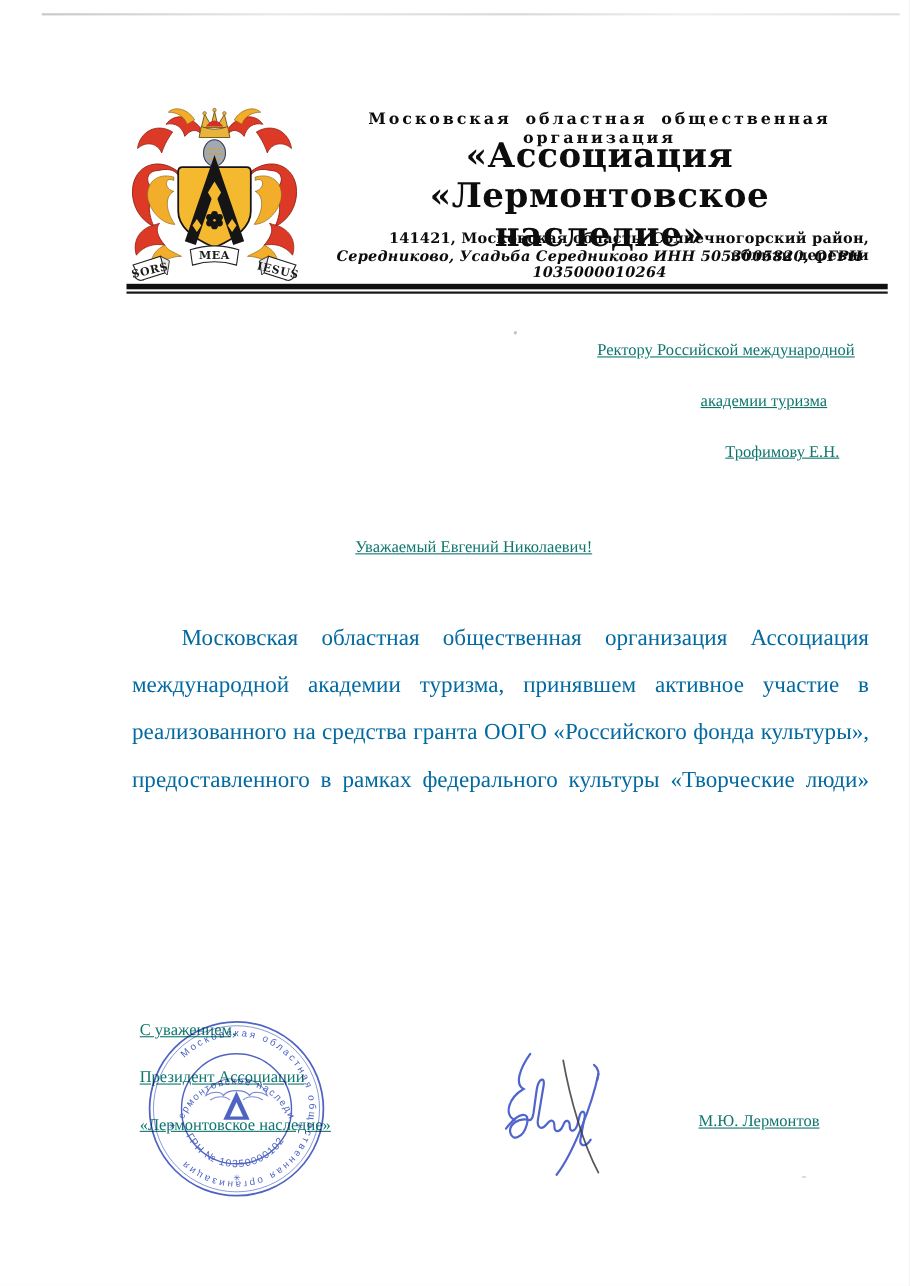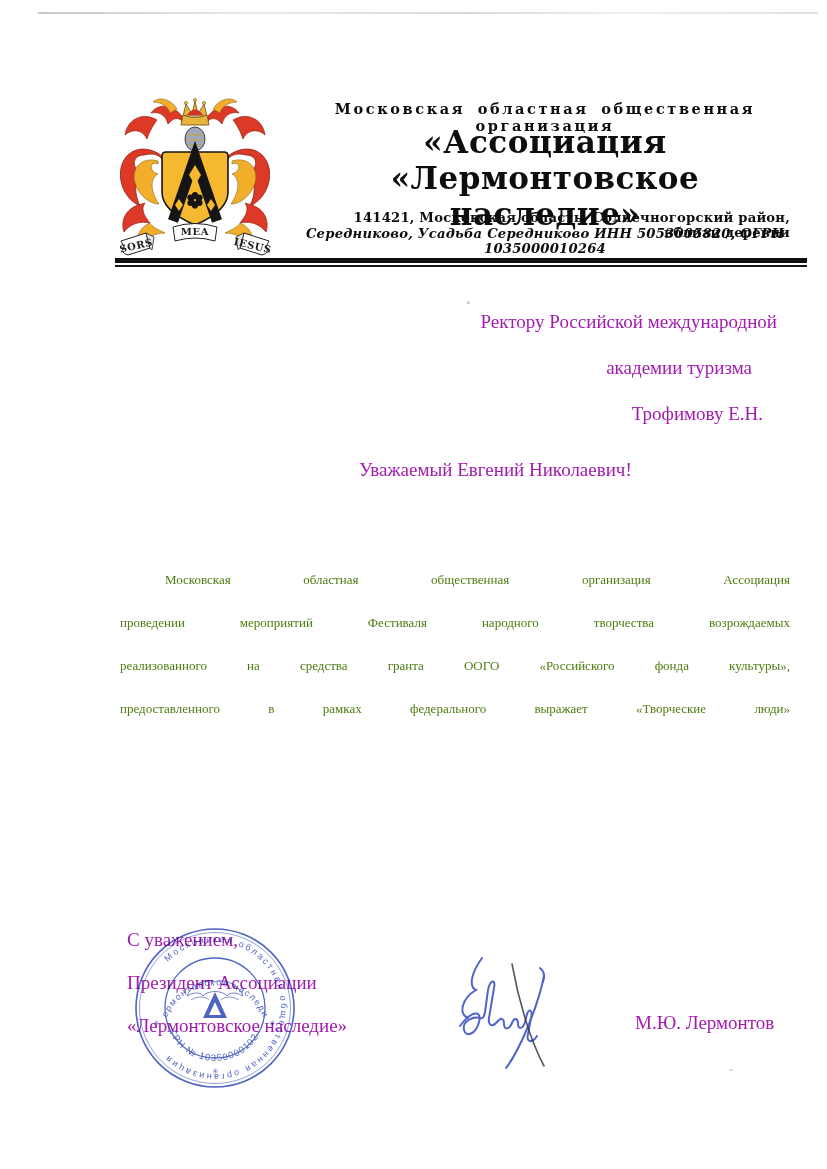--- a/index.html
+++ b/index.html
@@ -26,28 +26,28 @@
   .lh-orgtype{top:100px;font-size:14.5px;letter-spacing:2.6px;word-spacing:5px;}
   .lh-title1{top:124px;font-size:31px;letter-spacing:.5px;text-align:center;}
   .lh-title2{top:160px;font-size:31px;letter-spacing:.5px;}
   .lh-addr1{top:210px;font-size:13.2px;letter-spacing:.2px;text-align:right;}
   .lh-addr2{top:226px;font-size:13.2px;letter-spacing:.2px;font-style:italic;}
   .lh-addr3{top:242px;font-size:13.2px;letter-spacing:.2px;}
   .lh-addr3 .gap{display:inline-block;width:22px;}
   .rule-thick{left:115px;top:258px;width:692px;height:5px;background:#101010;}
   .rule-thin {left:115px;top:265px;width:692px;height:2px;background:#161616;}
   
-  .doc-line{font-size:19px;white-space:nowrap;color:#a21caf;}
+  .doc-line{font-size:15px;white-space:nowrap;color:#0f766e;text-decoration:underline;}
   .recipient-1{top:311px;right:50px;}
   .recipient-2{top:357px;right:75px;}
   .recipient-3{top:403px;right:64px;}
-  .salutation{top:459px;left:323px;margin-left:36px;}
+  .salutation{top:490px;left:323px;}
   .body-par{left:120px;top:558px;width:670px;}
   .body-line{
-    font-size:13px;line-height:43px;height:43px;color:#4d7c0f;
+    font-size:21px;line-height:43px;height:43px;color:#0369a1;
     text-align:justify;text-align-last:justify;white-space:normal;
   }
   .body-line.first{padding-left:45px;}
   .body-line.last{text-align-last:left;}
   .closing-1{top:929px;left:127px;}
   .closing-2{top:972px;left:127px;}
   .closing-3{top:1015px;left:127px;}
   .signer-name{top:1012px;left:635px;}
   
   .stamp{left:133px;top:926px;mix-blend-mode:multiply;opacity:.92;pointer-events:none;}
@@ -133,23 +133,23 @@
   <div class="abs rule-thin"></div>
 
   <div class="abs doc-line recipient-1">Ректору Российской международной</div>
   <div class="abs doc-line recipient-2">академии туризма</div>
   <div class="abs doc-line recipient-3">Трофимову Е.Н.</div>
 
   <div class="abs doc-line salutation">Уважаемый Евгений Николаевич!</div>
 
   <div class="abs body-par">
     <div class="body-line first">Московская областная общественная организация Ассоциация</div>
-    <div class="body-line">проведении мероприятий Фестиваля народного творчества возрождаемых</div>
+    <div class="body-line">международной академии туризма, принявшем активное участие в</div>
     <div class="body-line">реализованного на средства гранта ООГО «Российского фонда культуры»,</div>
-    <div class="body-line">предоставленного в рамках федерального выражает «Творческие люди»</div>
+    <div class="body-line">предоставленного в рамках федерального культуры «Творческие люди»</div>
   </div>
 
   <div class="abs doc-line closing-1">С уважением,</div>
   <div class="abs doc-line closing-2">Президент Ассоциации</div>
   <div class="abs doc-line closing-3">«Лермонтовское наследие»</div>
   <div class="abs doc-line signer-name">М.Ю. Лермонтов</div>
 
   <svg class="abs stamp" width="164" height="164" viewBox="0 0 164 164">
     <defs>
       <path id="ringPath" d="M82,82 m-66,0 a66,66 0 1,1 132,0 a66,66 0 1,1 -132,0"></path>

